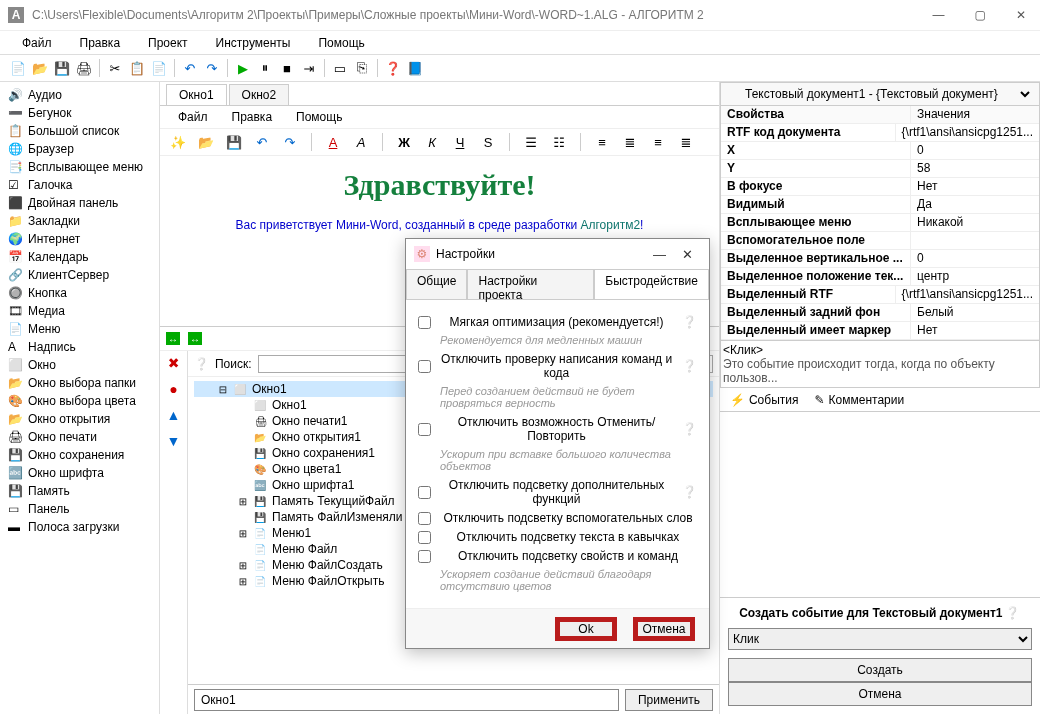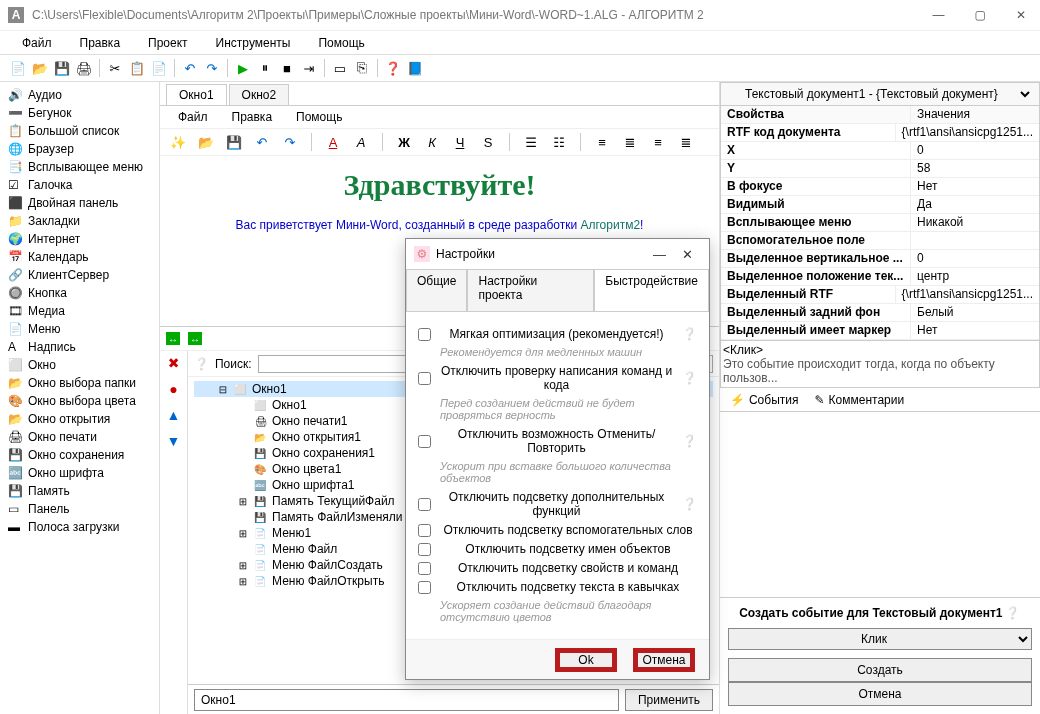--- a/index.html
+++ b/index.html
@@ -64,30 +64,30 @@
 .proprow>div{padding:1px 6px;font-size:12px;}
 .proprow .k{width:190px;border-right:1px solid #eee;font-weight:bold;}
 .proprow .v{flex:1;}
 .proprow.hdr{background:#fafafa;font-weight:normal;}
 .eventbox{border:1px solid #ccc;border-top:none;padding:2px 2px;font-size:11px;}
 .eventtabs{height:24px;display:flex;align-items:center;padding:0 4px;gap:4px;border-bottom:1px solid #ccc;}
 .eventtabs .etab{display:flex;align-items:center;gap:4px;padding:2px 6px;cursor:pointer;}
 .eventbody{flex:1;}
 .rcreate{border-top:1px solid #ccc;padding:8px;display:flex;flex-direction:column;gap:8px;}
 .rcreate .lblrow{text-align:center;font-size:12px;}
-.rcreate select{width:100%;height:22px;border:1px solid #888;text-align:center;}
+.rcreate select{width:100%;height:22px;border:1px solid #888;}
 .rcreate .btnrow{display:flex;justify-content:space-between;margin-top:auto;flex-direction:column;}
 .rcreate button{height:24px;padding:0 14px;border:1px solid #888;background:#efefef;cursor:pointer;}
 
 .dialog { position:absolute; left:405px; top:238px; width:305px; background:#fff; border:1px solid #888; box-shadow:0 4px 16px rgba(0,0,0,.25);}
 .dlg-title{height:30px;display:flex;align-items:center;padding:0 8px;}
 .dlg-title .gap{flex:1;}
 .dlg-title span.ic{width:16px;height:16px;margin-right:6px;display:inline-flex;align-items:center;justify-content:center;color:#d87;background:#fde;}
 .dlg-title .wb{cursor:pointer;padding:2px 8px;font-size:13px;color:#333;}
-.dlg-tabs{height:43px;display:flex;border-bottom:1px solid #ccc;}
+.dlg-tabs{height:31px;display:flex;border-bottom:1px solid #ccc;}
 .dlg-tabs .dt{padding:4px 10px;border:1px solid #ccc;border-bottom:none;background:#f4f4f4;cursor:pointer;font-size:12px;}
 .dlg-tabs .dt.active{background:#fff;}
 .dlg-body{padding:10px 12px;}
 .optrow{display:flex;align-items:center;gap:8px;margin:5px 0;}
 .optrow input[type=checkbox]{width:13px;height:13px;}
 .optrow .lbl{flex:1;font-size:12px;text-align:center;}
 .optrow .help{color:#2a7ad2;cursor:pointer;}
 .opthint{font-size:11px;font-style:italic;color:#999;margin:0 0 6px 22px;}
 .dlg-btns{height:40px;display:flex;align-items:center;justify-content:flex-end;gap:16px;padding:0 14px;border-top:1px solid #eee;background:#f7f7f7;}
 .dlg-btns button{height:24px;width:62px;border:5px solid #b91c1c;background:#efefef;cursor:pointer;}
@@ -510,29 +510,25 @@
         <input type="checkbox" style="">
         <span class="lbl">Отключить подсветку дополнительных функций</span>
         <span class="help">❔</span>
       </div>
       <div class="optrow">
         <input type="checkbox" style="">
         <span class="lbl">Отключить подсветку вспомогательных слов</span>
       </div>
       <div class="optrow">
         <input type="checkbox" style="">
-        <span class="lbl">Отключить подсветку имен объектов</span>
+        <span class="lbl">Отключить подсветку текста в кавычках</span>
       </div>
       <div class="optrow">
         <input type="checkbox" style="">
         <span class="lbl">Отключить подсветку свойств и команд</span>
-      </div>
-      <div class="optrow">
-        <input type="checkbox" style="">
-        <span class="lbl">Отключить подсветку текста в кавычках</span>
       </div>
       <div class="opthint">Ускоряет создание действий благодаря отсутствию цветов</div>
     </div>
   <div class="dlg-btns">
     <button>Ok</button>
     <button>Отмена</button>
   </div>
 </div>
 
 </body></html>

